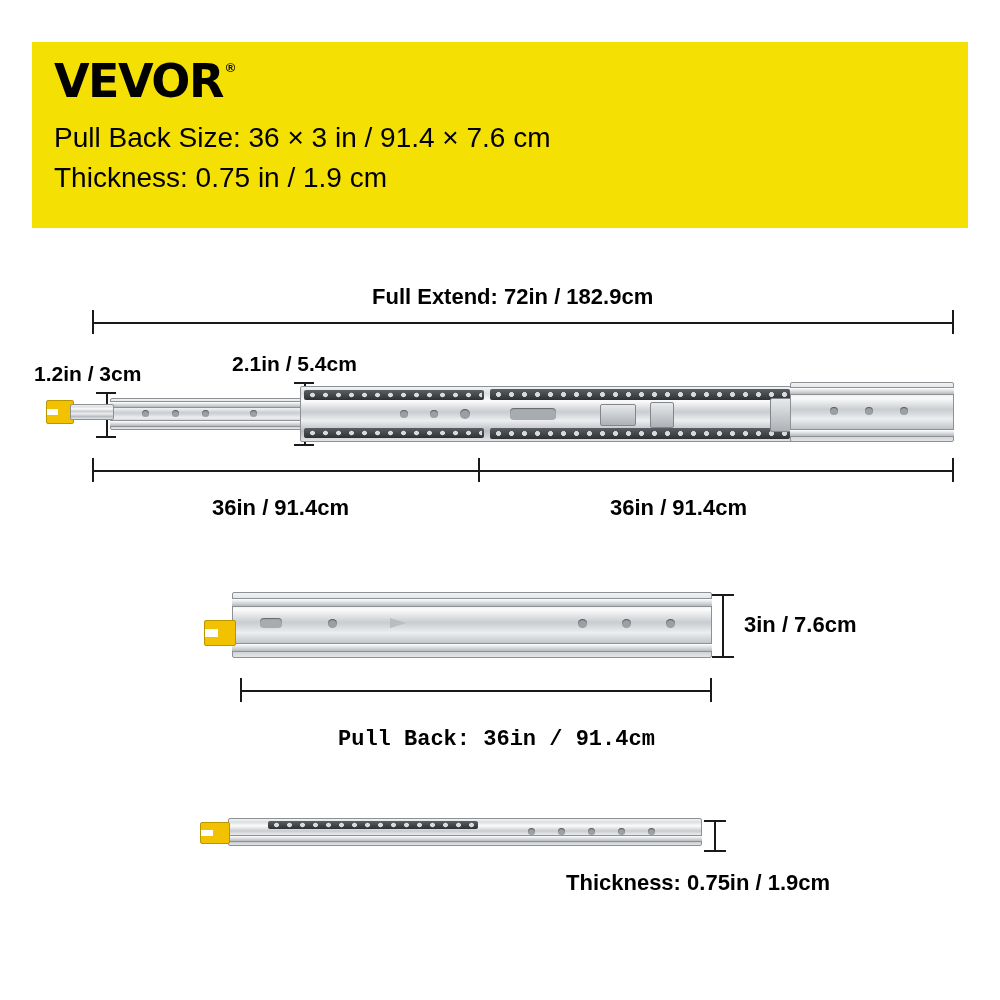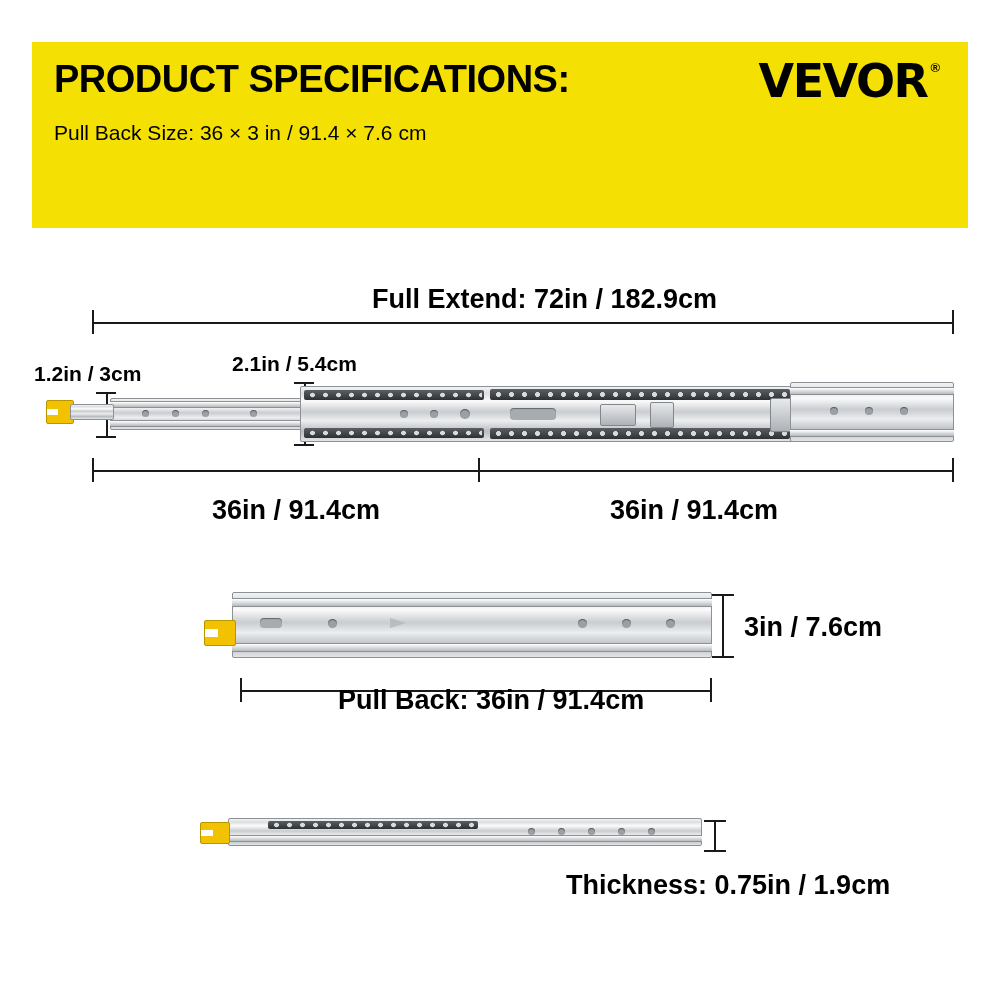--- a/index.html
+++ b/index.html
@@ -56,34 +56,34 @@
   .brand-reg {
     font-size: 13px;
     font-weight: bold;
     margin-left: 3px;
     margin-top: 2px;
   }
   .spec-lines {
     margin-top: 14px;
   }
   .spec-line {
-    font-size: 21px;
+    font-size: 28px;
     line-height: 1.42;
     white-space: nowrap;
   }
 
   
   .lbl {
     position: absolute;
     font-size: 21px;
     font-weight: bold;
     white-space: nowrap;
     line-height: 1.15;
   }
-  .lbl.big { font-size: 27px; }
+  .lbl.big { font-size: 22px; }
 
   .hline {
     position: absolute;
     height: 0;
     border-top: 2px solid #1a1a1a;
   }
   .vline {
     position: absolute;
     width: 0;
     border-left: 2px solid #1a1a1a;
@@ -179,28 +179,28 @@
     border-left: 16px solid #b9bdc1;
     border-top: 5px solid transparent;
     border-bottom: 5px solid transparent;
   }
 </style>
 </head>
 <body>
 
 <div class="banner">
   <div class="banner-top">
-    <div class="spec-title">PRODUCT SPECIFICATIONS:</div>
     <div class="brand">
       <span class="brand-name">VEVOR</span>
       <span class="brand-reg">®</span>
     </div>
   </div>
   <div class="spec-lines">
     <div class="spec-line">Pull Back Size: 36 × 3 in /  91.4 × 7.6 cm</div>
+    <div class="spec-line">Thickness: 0.75 in / 1.9 cm</div>
   </div>
 </div>
 
 <div class="lbl big" style="left:372px; top:284px;">Full Extend: 72in / 182.9cm</div>
 <div class="hline" style="left:92px; top:322px; width:862px;"></div>
 <div class="tick" style="left:92px; top:310px; height:24px;"></div>
 <div class="tick" style="left:952px; top:310px; height:24px;"></div>
 
 <div class="lbl" style="left:34px; top:362px;">1.2in / 3cm</div>
 <div class="vline" style="left:106px; top:392px; height:44px;"></div>
@@ -278,21 +278,21 @@
 <div class="yellow-tab" style="left:204px; top:620px; width:30px; height:24px;"></div>
 
 <div class="vline" style="left:722px; top:594px; height:62px;"></div>
 <div class="tick-h" style="left:712px; top:594px; width:22px;"></div>
 <div class="tick-h" style="left:712px; top:656px; width:22px;"></div>
 <div class="lbl big" style="left:744px; top:612px;">3in / 7.6cm</div>
 
 <div class="hline" style="left:240px; top:690px; width:472px;"></div>
 <div class="tick" style="left:240px; top:678px; height:24px;"></div>
 <div class="tick" style="left:710px; top:678px; height:24px;"></div>
-<div class="lbl big" style="left:338px; top:685px;">Pull Back: 36in / 91.4cm</div>
+<div class="lbl big" style="left:338px; top:727px;font-family:Liberation Mono, monospace;">Pull Back: 36in / 91.4cm</div>
 
 <div class="rail" style="left:228px; top:818px; width:474px; height:28px;">
   <div class="rail-body"></div>
   <div class="ball-strip" style="left:40px; top:3px; width:210px; height:8px;"></div>
   <div class="rail-edge" style="left:0; bottom:4px; width:100%; height:5px;"></div>
   <div class="hole" style="left:300px; top:10px; width:7px; height:7px;"></div>
   <div class="hole" style="left:330px; top:10px; width:7px; height:7px;"></div>
   <div class="hole" style="left:360px; top:10px; width:7px; height:7px;"></div>
   <div class="hole" style="left:390px; top:10px; width:7px; height:7px;"></div>
   <div class="hole" style="left:420px; top:10px; width:7px; height:7px;"></div>

